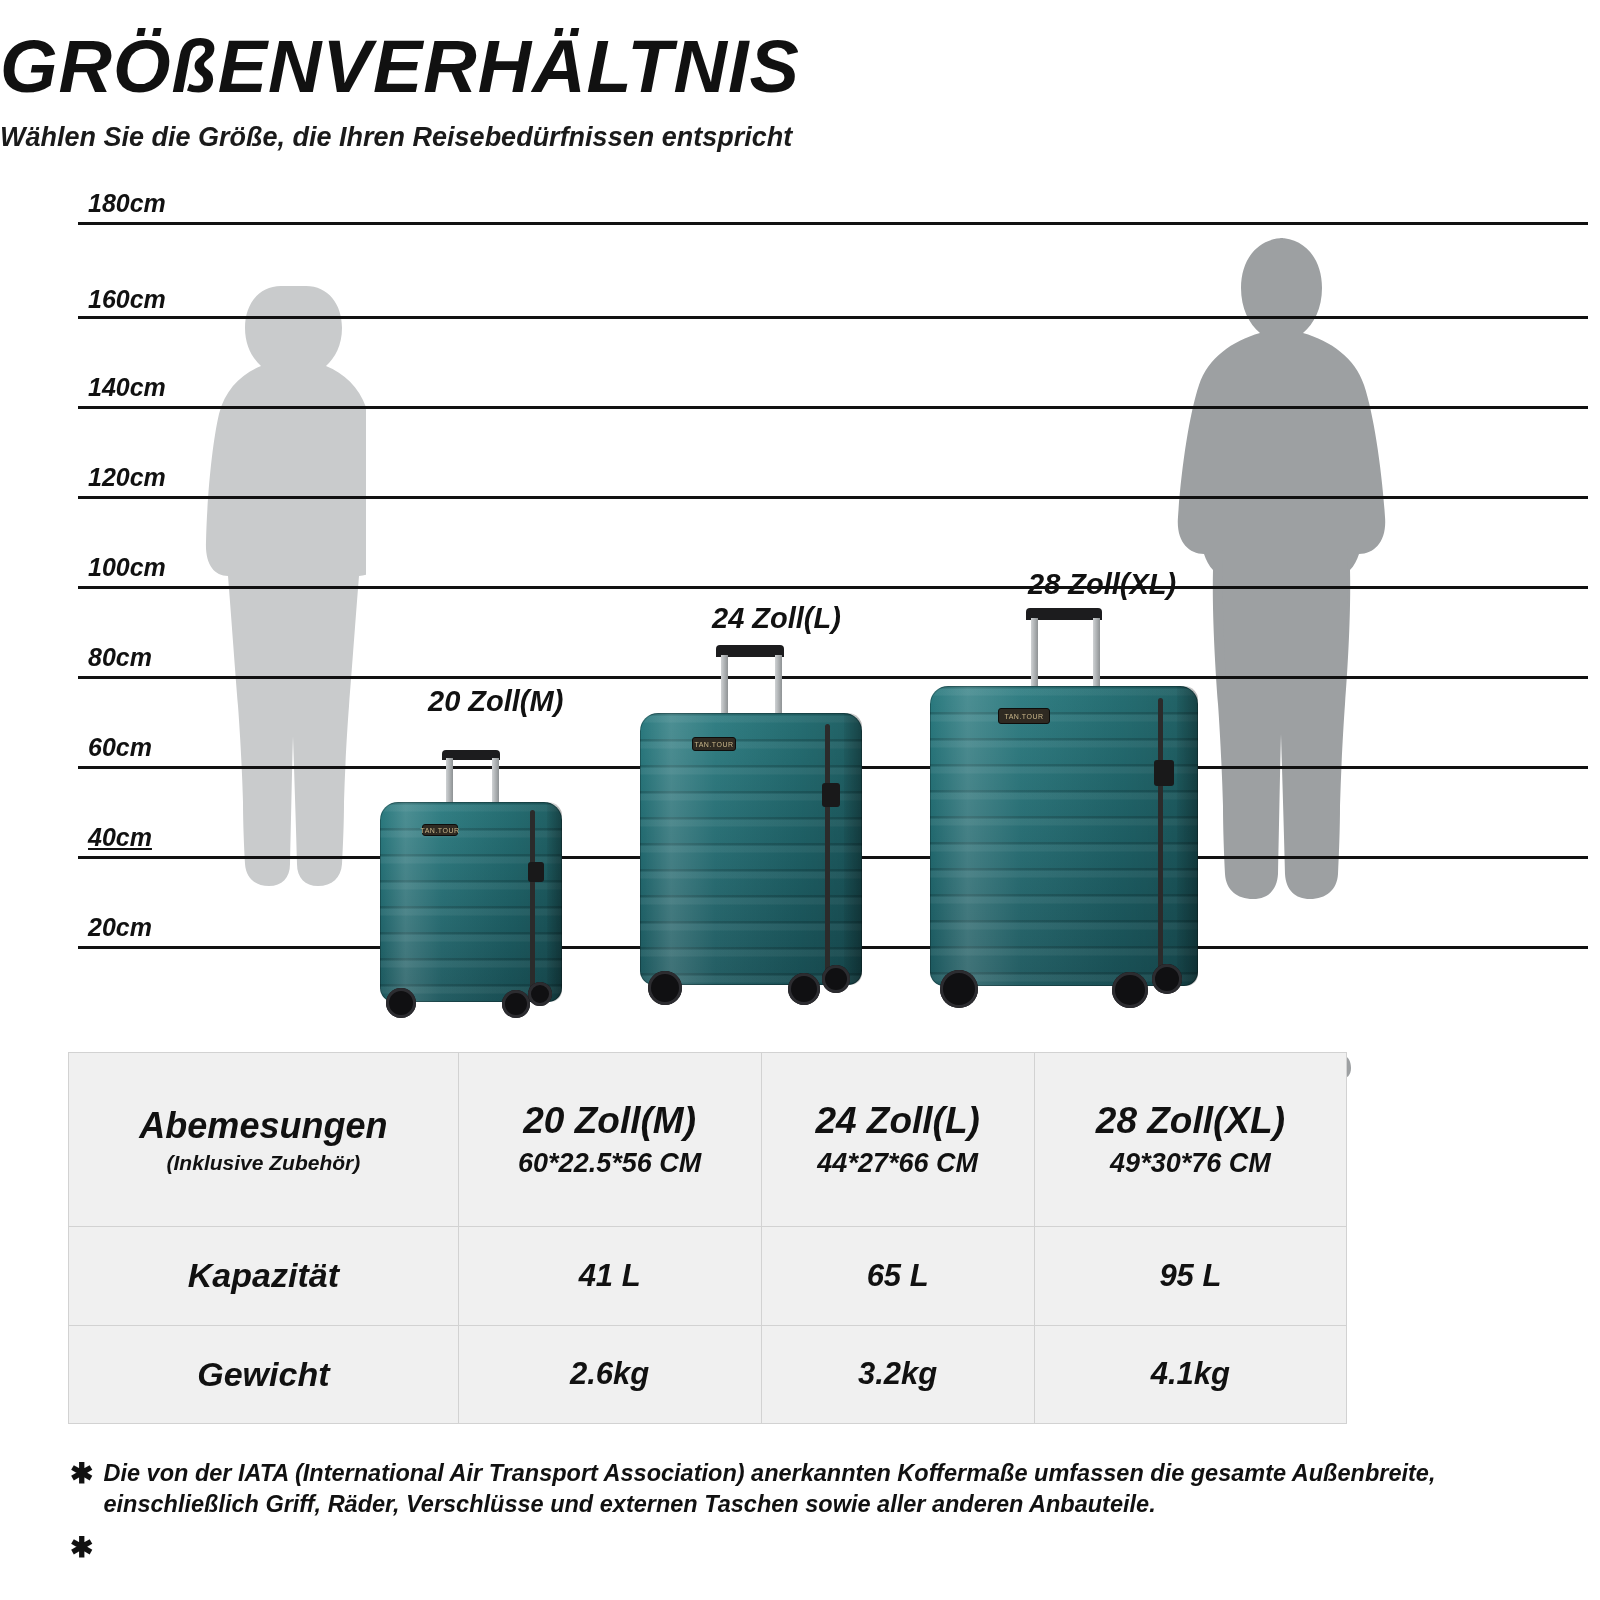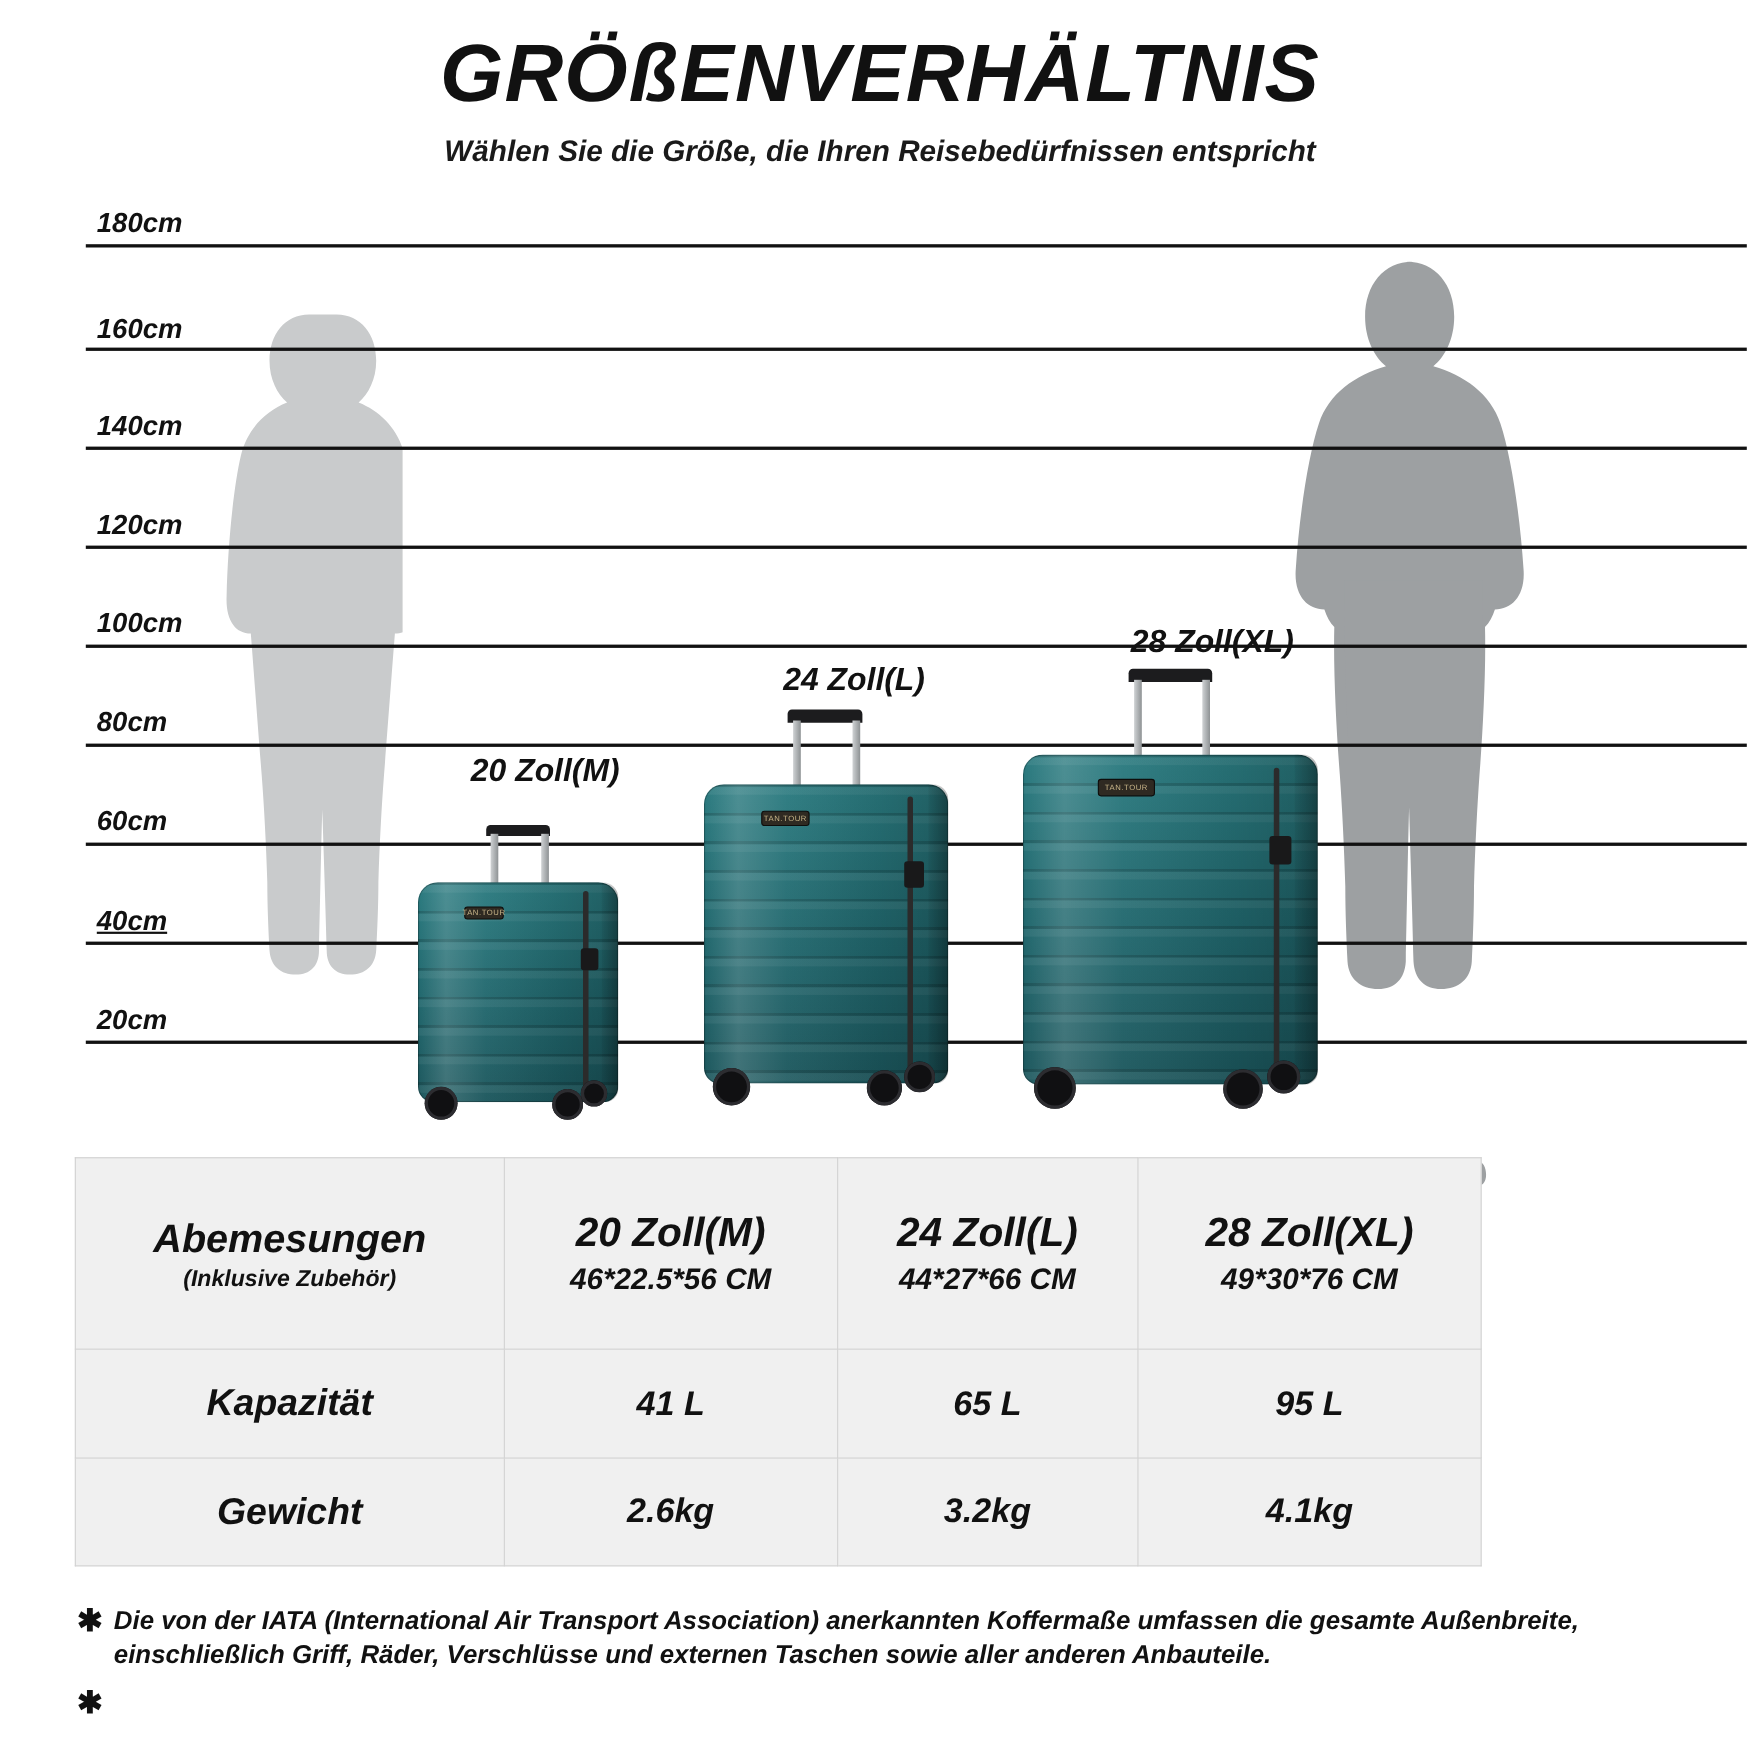--- a/index.html
+++ b/index.html
@@ -7,21 +7,21 @@
   body {
     width: 1600px; height: 1600px;
     background: #ffffff;
     font-family: "Liberation Sans", sans-serif;
     color: #111111;
     overflow: hidden;
     position: relative;
   }
 
   
-  .header { text-align: center; padding-top: 30px; }
+  .header { padding-top: 30px; }
   .title {
     font-size: 74px;
     font-weight: bold;
     font-style: italic;
     letter-spacing: 1px;
     line-height: 1.0;
     margin: 0;
   }
   .subtitle {
     font-size: 27px;
@@ -312,21 +312,21 @@
 <div class="table-wrap">
   <table class="spec">
     <tbody>
         <tr>
       <td class="col-head">
         <div class="hdr-label">Abemesungen</div>
         <div class="hdr-sub">(Inklusive Zubehör)</div>
       </td>
       <td>
         <div class="size-name">20 Zoll(M)</div>
-        <div class="size-dims">46*22.5*56 CM</div>
+        <div class="size-dims">60*22.5*56 CM</div>
       </td>
       <td>
         <div class="size-name">24 Zoll(L)</div>
         <div class="size-dims">44*27*66 CM</div>
       </td>
       <td>
         <div class="size-name">28 Zoll(XL)</div>
         <div class="size-dims">49*30*76 CM</div>
       </td>
     </tr>

